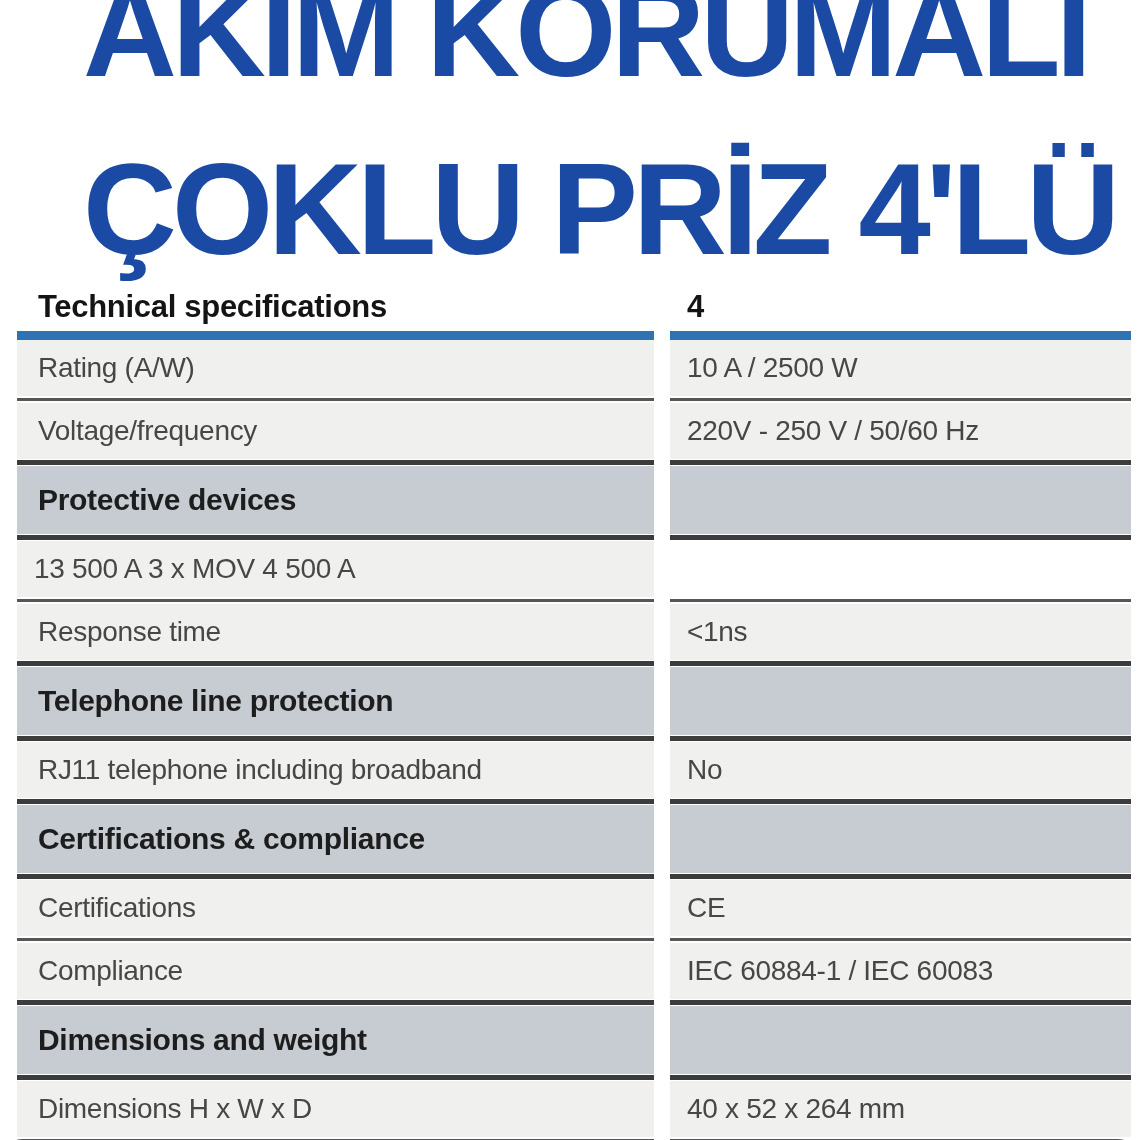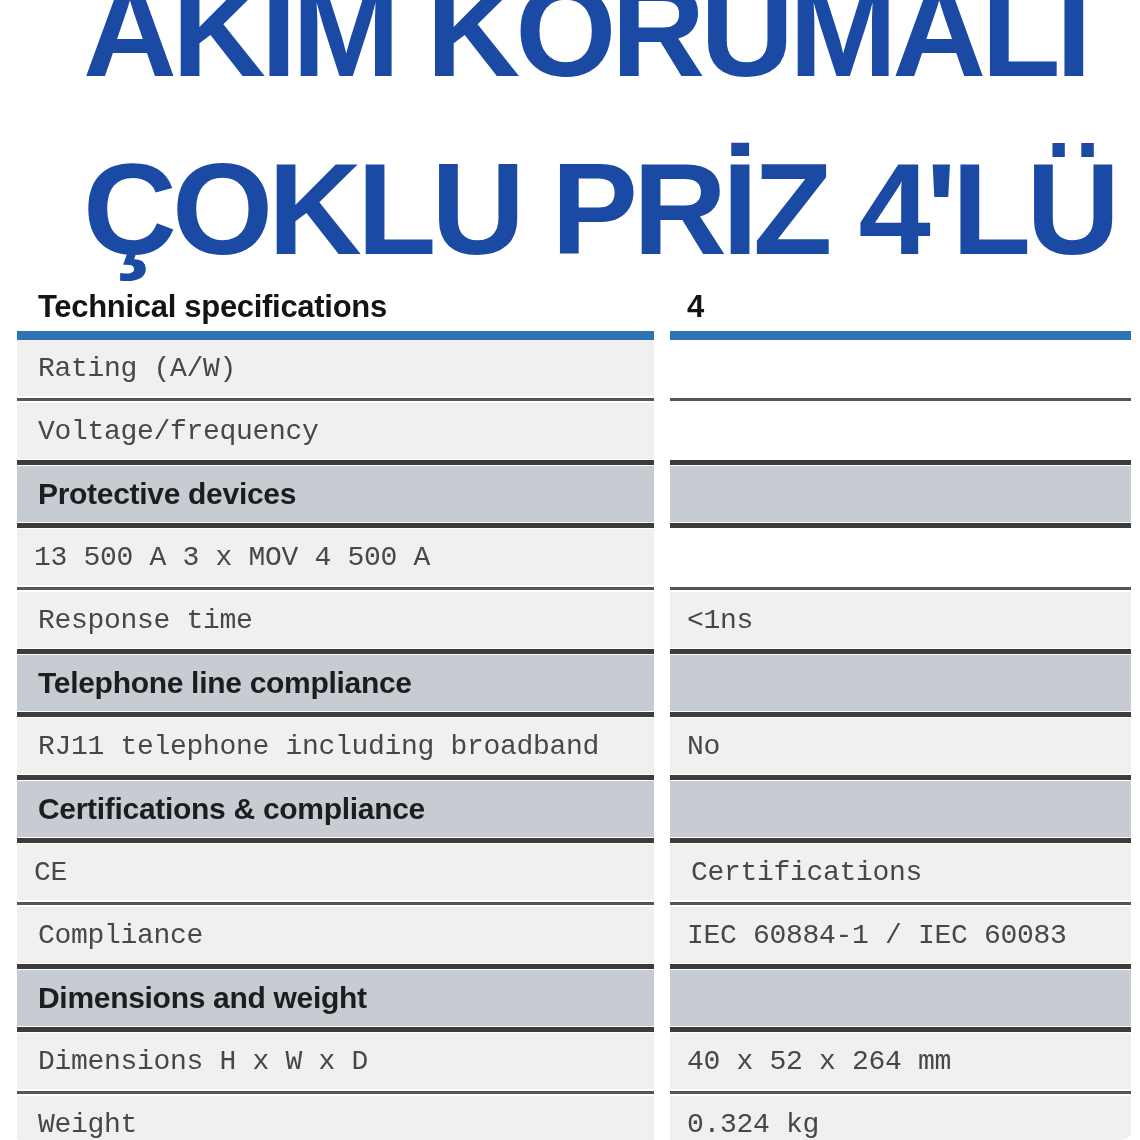--- a/index.html
+++ b/index.html
@@ -51,28 +51,28 @@
   .header-row .cell {
     background: #ffffff;
     font-weight: bold;
     font-size: 31px;
     color: #141414;
   }
 
   .bar-row { height: 9px; }
   .bar-row .cell { background: var(--bar-blue, #2e74b5); }
 
-  .data-row { height: 56px; font-family: Liberation Mono, monospace; }
+  .data-row { height: 56px; }
   .data-row .cell {
     background: var(--row-bg, #f0f0ef);
     color: var(--text-gray, #474747);
     font-size: 28px;
   }
 
-  .section-row { height: 56px; }
+  .section-row { height: 68px; }
   .section-row .cell {
     background: var(--section-bg, #c6ccd2);
     color: var(--text-dark, #1d1d1d);
     font-weight: bold;
     font-size: 30px;
   }
 
   .sep { height: 7px; }
   .sep-light .cell {
     background: linear-gradient(to bottom,
@@ -99,27 +99,29 @@
       <div class="cell label">Technical specifications</div>
       <div class="cell value">4</div>
     </div>
     <div class="row bar-row">
       <div class="cell"></div>
       <div class="cell"></div>
     </div>
     <div id="rows-container">
         <div class="row data-row">
           <div class="cell label">Rating (A/W)</div>
+          <div class="cell value">10 A / 2500 W</div>
         </div>
         <div class="row sep sep-light">
           <div class="cell"></div>
           <div class="cell"></div>
         </div>
         <div class="row data-row">
           <div class="cell label">Voltage/frequency</div>
+          <div class="cell value">220V - 250 V / 50/60 Hz</div>
         </div>
         <div class="row sep sep-dark">
           <div class="cell"></div>
           <div class="cell"></div>
         </div>
         <div class="row section-row">
           <div class="cell label">Protective devices</div>
           <div class="cell value"></div>
         </div>
         <div class="row sep sep-dark">
@@ -135,21 +137,21 @@
         </div>
         <div class="row data-row">
           <div class="cell label">Response time</div>
           <div class="cell value">&lt;1ns</div>
         </div>
         <div class="row sep sep-dark">
           <div class="cell"></div>
           <div class="cell"></div>
         </div>
         <div class="row section-row">
-          <div class="cell label">Telephone line compliance</div>
+          <div class="cell label">Telephone line protection</div>
           <div class="cell value"></div>
         </div>
         <div class="row sep sep-dark">
           <div class="cell"></div>
           <div class="cell"></div>
         </div>
         <div class="row data-row">
           <div class="cell label">RJ11 telephone including broadband</div>
           <div class="cell value">No</div>
         </div>
@@ -159,22 +161,22 @@
         </div>
         <div class="row section-row">
           <div class="cell label">Certifications &amp; compliance</div>
           <div class="cell value"></div>
         </div>
         <div class="row sep sep-dark">
           <div class="cell"></div>
           <div class="cell"></div>
         </div>
         <div class="row data-row">
+          <div class="cell label">Certifications</div>
           <div class="cell value">CE</div>
-          <div class="cell label">Certifications</div>
         </div>
         <div class="row sep sep-light">
           <div class="cell"></div>
           <div class="cell"></div>
         </div>
         <div class="row data-row">
           <div class="cell label">Compliance</div>
           <div class="cell value">IEC 60884-1 / IEC 60083</div>
         </div>
         <div class="row sep sep-dark">

